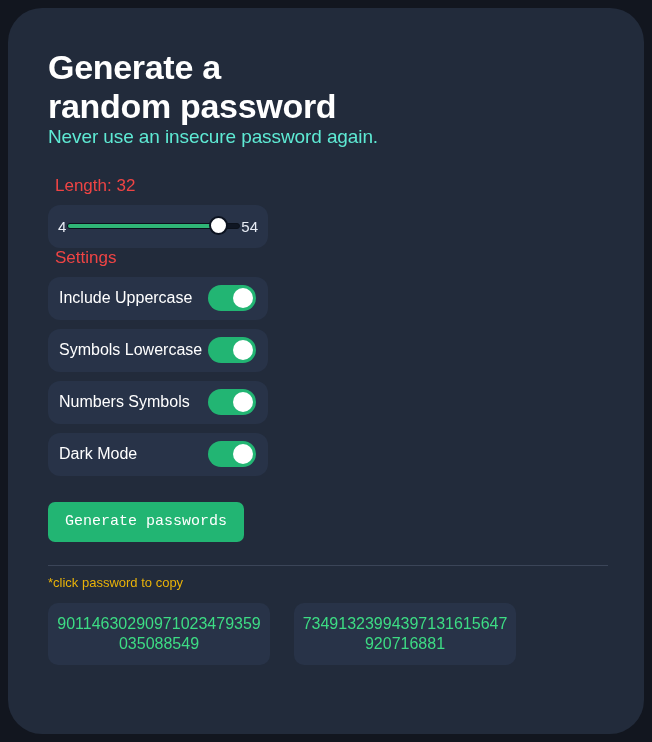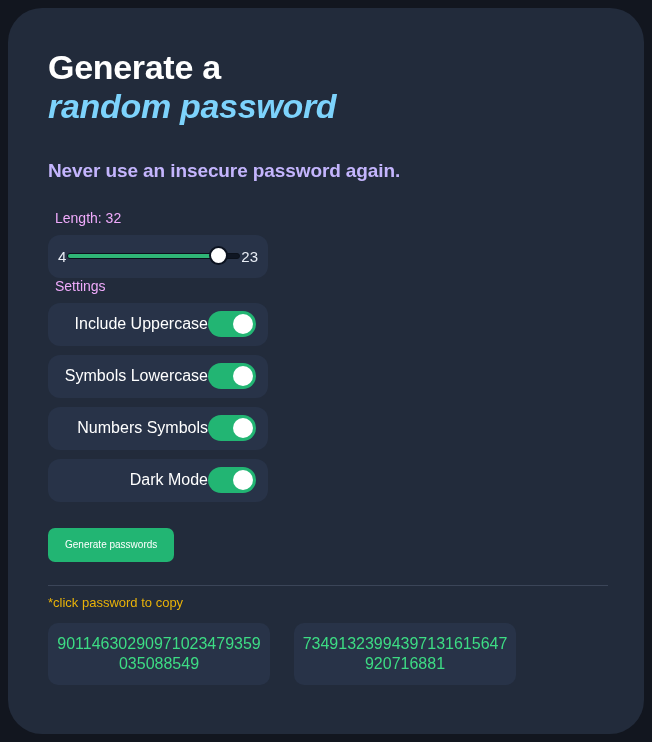--- a/index.html
+++ b/index.html
@@ -31,33 +31,33 @@
   }
   .heading {
     margin: 0;
     padding-top: 16px;
     font-size: 34px;
     font-weight: bold;
     line-height: 1.14;
     letter-spacing: -0.3px;
   }
   .heading .line1 { color: #ffffff; display: block; }
-  .heading .line2 { color: #7dd3fc; display: block; font-style: italic; }
+  .heading .line2 { color: #ffffff; display: block; }
   .subtitle {
-    margin: 34px 0 0 0;
-    color: #c4b5fd;
+    margin: 0 0 0 0;
+    color: #5eead4;
     font-size: 19px;
-    font-weight: bold;
+    font-weight: normal;
     letter-spacing: -0.1px;
   }
   .section-label {
     margin: 0;
     padding: 0 0 0 7px;
-    color: #f0abfc;
-    font-size: 14px;
+    color: #ef4444;
+    font-size: 17px;
   }
   .length-label { margin-top: 28px; }
 
   .panel {
     margin-top: 9px;
     background: #283348;
     border-radius: 12px;
     height: 43px;
     display: flex;
     align-items: center;
@@ -104,21 +104,21 @@
     margin-left: -9px;
     width: 19px;
     height: 19px;
     border-radius: 50%;
     background: #ffffff;
     border: 2px solid #0c1320;
   }
 
   .toggle-row {
     width: 220px;
-    justify-content: flex-end;
+    justify-content: space-between;
     padding: 0 12px 0 11px;
   }
   .toggle-label {
     color: #ffffff;
     font-size: 16px;
     white-space: nowrap;
   }
   .switch {
     flex: 0 0 auto;
     width: 48px;
@@ -139,22 +139,22 @@
   .theme-label { margin-top: 16px; }
   .settings-label { }
 
   .generate-button {
     margin-top: 26px;
     display: inline-block;
     background: #22b573;
     color: #ffffff;
     border: none;
     border-radius: 7px;
-    font-size: 10px;
-    font-family: Liberation Sans, sans-serif;
+    font-size: 15px;
+    font-family: Liberation Mono, monospace;
     padding: 11px 17px 12px 17px;
     cursor: pointer;
   }
   .divider {
     margin-top: 23px;
     height: 1px;
     background: #3b4considering;
     background: #3b4558;
     width: 560px;
   }
@@ -196,21 +196,21 @@
 
     <p class="section-label length-label">Length: 32</p>
 
     <div class="panel slider-panel">
       <span class="slider-minmax">4</span>
       <span class="slider-wrap">
         <span class="slider-track"></span>
         <span class="slider-fill" style="width: 87%;"></span>
         <span class="slider-thumb" style="left: 87%;"></span>
       </span>
-      <span class="slider-minmax">23</span>
+      <span class="slider-minmax">54</span>
     </div>
 
     <p class="section-label settings-label">Settings</p>
 
     <div class="panel toggle-row">
       <span class="toggle-label">Include Uppercase</span>
       <span class="switch">
         <span class="knob"></span>
       </span>
     </div>

